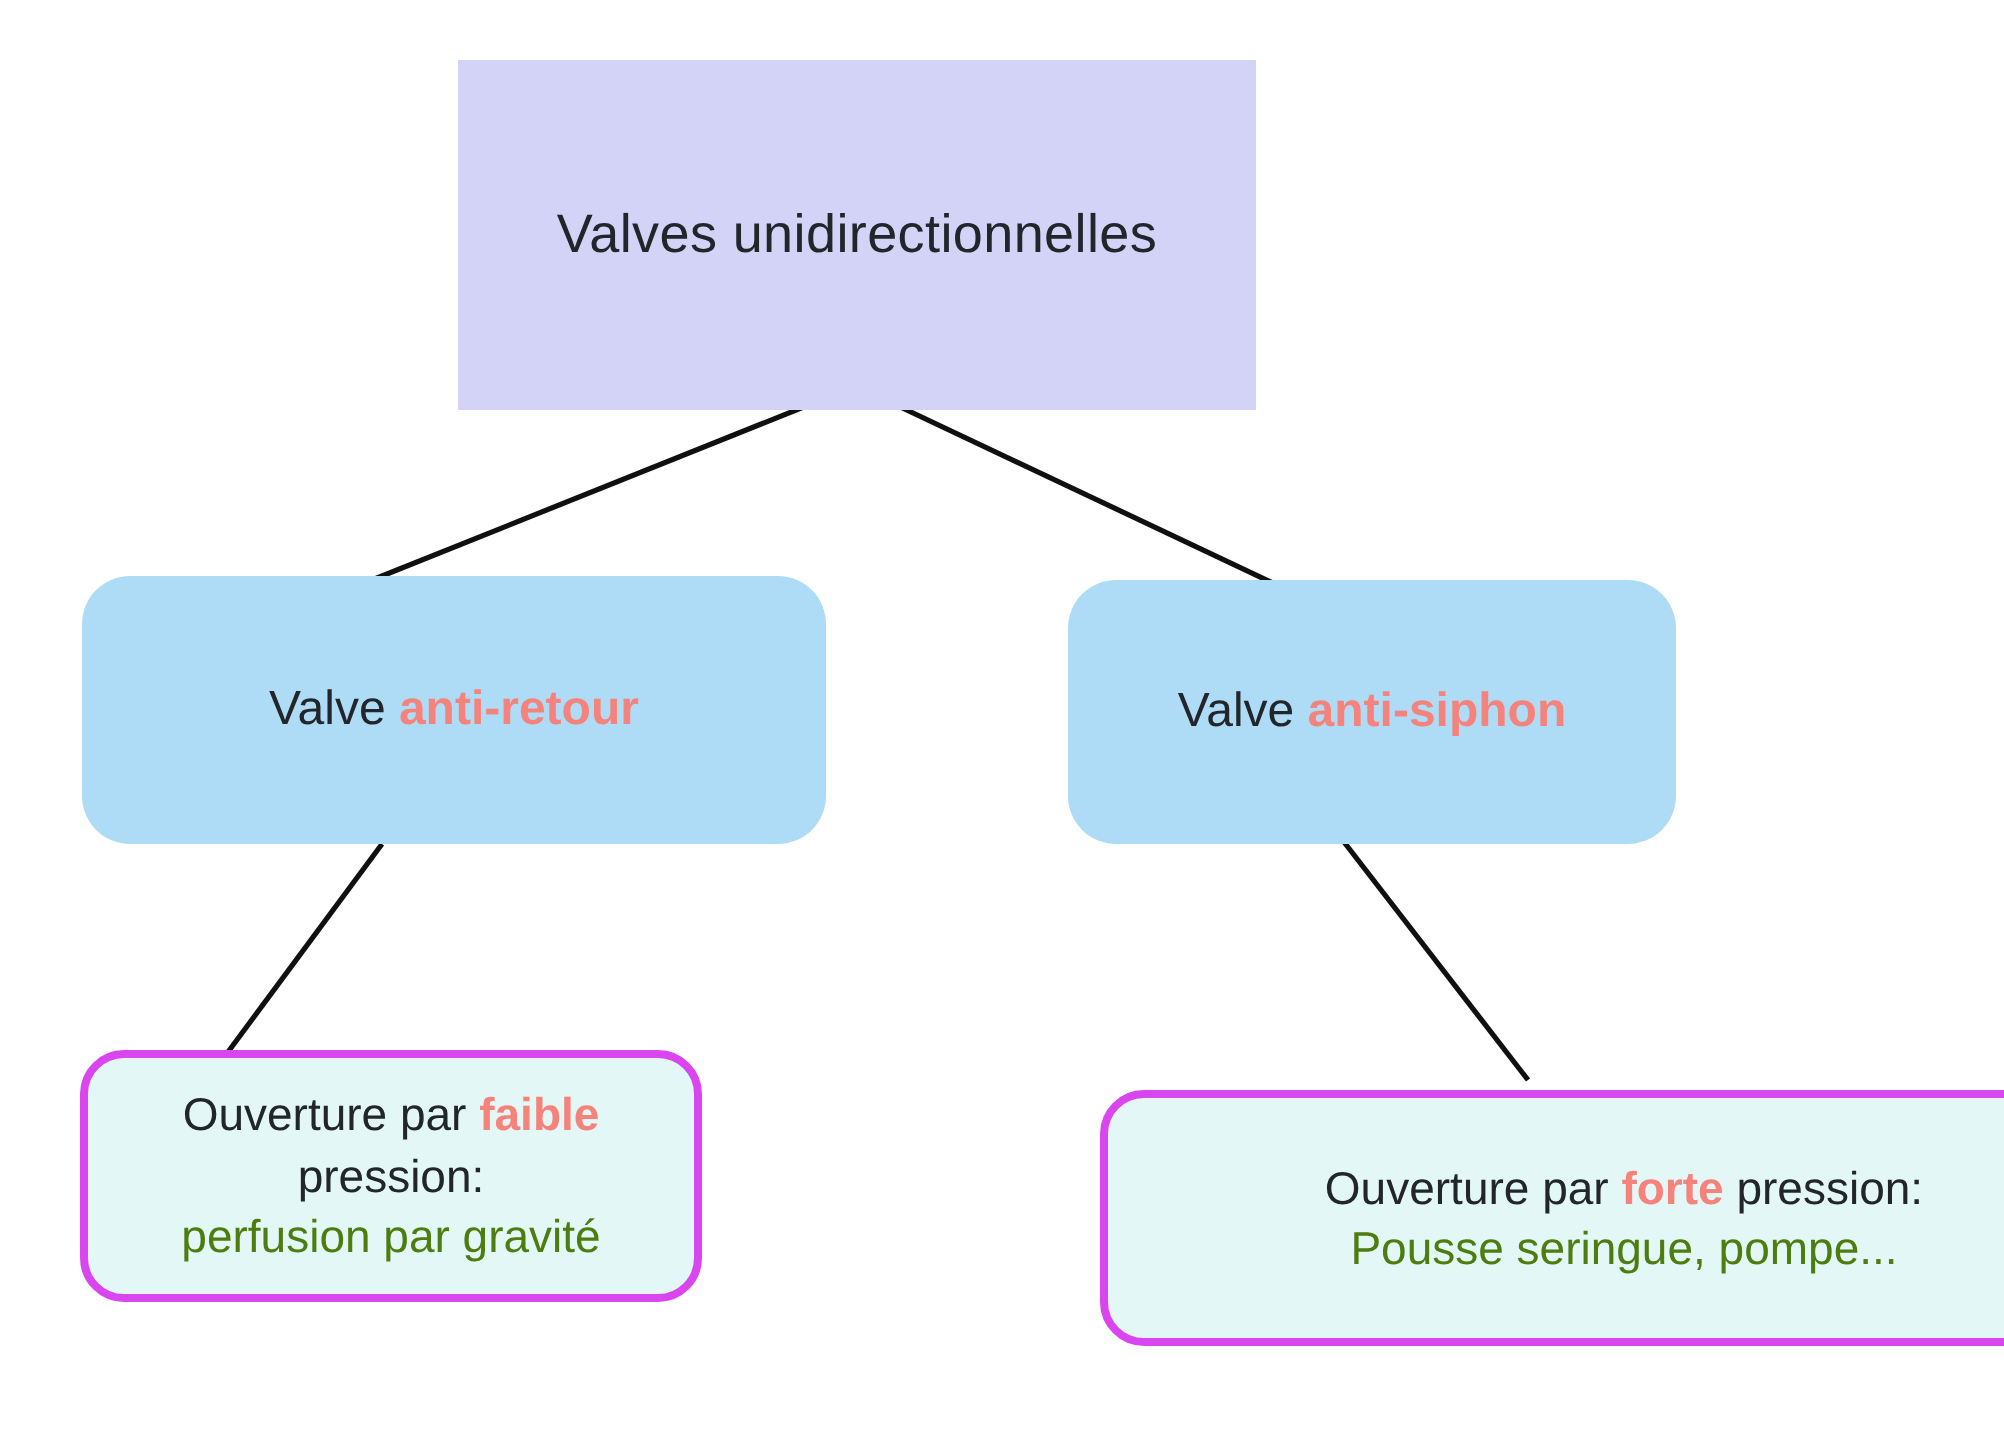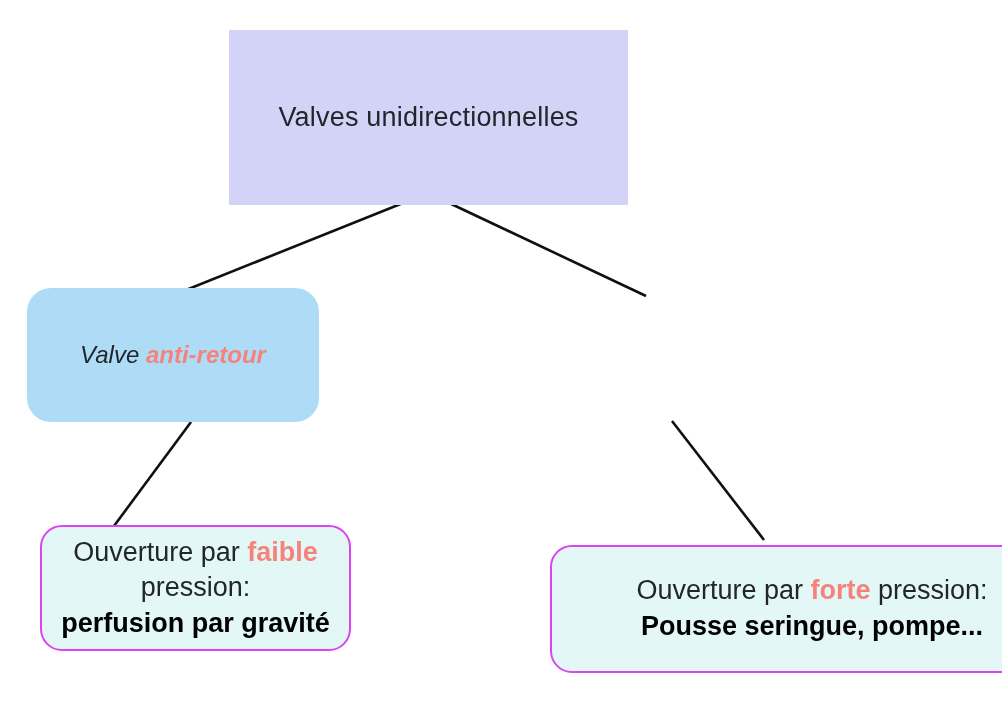--- a/index.html
+++ b/index.html
@@ -47,43 +47,43 @@
     letter-spacing: 0.2px;
   }
   .node-root .line { line-height: 1.25; }
 
   
   .node-mid {
     background: #aedcf7;
     border-radius: 24px;
     font-size: 24px;
   }
-  .node-mid.left  { left: 27px;  top: 288px; width: 292px; height: 134px; font-style: italic; }
+  .node-mid.left  { left: 41px;  top: 288px; width: 372px; height: 134px; }
   .node-mid.right { left: 534px; top: 290px; width: 304px; height: 132px; }
   .node-mid .stack { line-height: 1.34; }
 
   
   .node-leaf {
     background: #e3f8f6;
-    border: 2px solid #d946ef;
+    border: 4px solid #d946ef;
     border-radius: 22px;
-    font-size: 27px;
+    font-size: 23px;
     justify-content: center;
   }
   .node-leaf.left  { left: 40px;  top: 525px; width: 311px; height: 126px; }
   .node-leaf.right { left: 550px; top: 545px; width: 502px; height: 128px; padding-left: 22px; }
   .node-leaf .stack { line-height: 1.32; }
 
   .hl {
     color: #f5837c;
     font-weight: bold;
   }
   .bold {
-    font-weight: bold;
-    color: #000000;
+    font-weight: normal;
+    color: #4d7c0f;
   }
 </style>
 </head>
 <body>
 
 <div id="canvas">
 
   <svg id="edges" viewBox="0 0 1002 725" xmlns="http://www.w3.org/2000/svg">
     <line x1="428" y1="193" x2="181" y2="292" stroke="#101010" stroke-width="2.6"></line>
     <line x1="428" y1="193" x2="646" y2="296" stroke="#101010" stroke-width="2.6"></line>
@@ -94,20 +94,25 @@
   <div class="node node-root">
     <span class="line">Valves unidirectionnelles</span>
   </div>
 
   <div class="node node-mid left">
     <span class="stack">
       <span>Valve </span><span class="hl">anti-retour</span><br>
     </span>
   </div>
 
+  <div class="node node-mid right">
+    <span class="stack">
+      <span>Valve </span><span class="hl">anti-siphon</span>
+    </span>
+  </div>
 
   <div class="node node-leaf left">
     <span class="stack">
       <span>Ouverture par </span><span class="hl">faible</span><br>
       <span>pression:</span><br>
       <span class="bold">perfusion par gravité</span>
     </span>
   </div>
 
   <div class="node node-leaf right">

